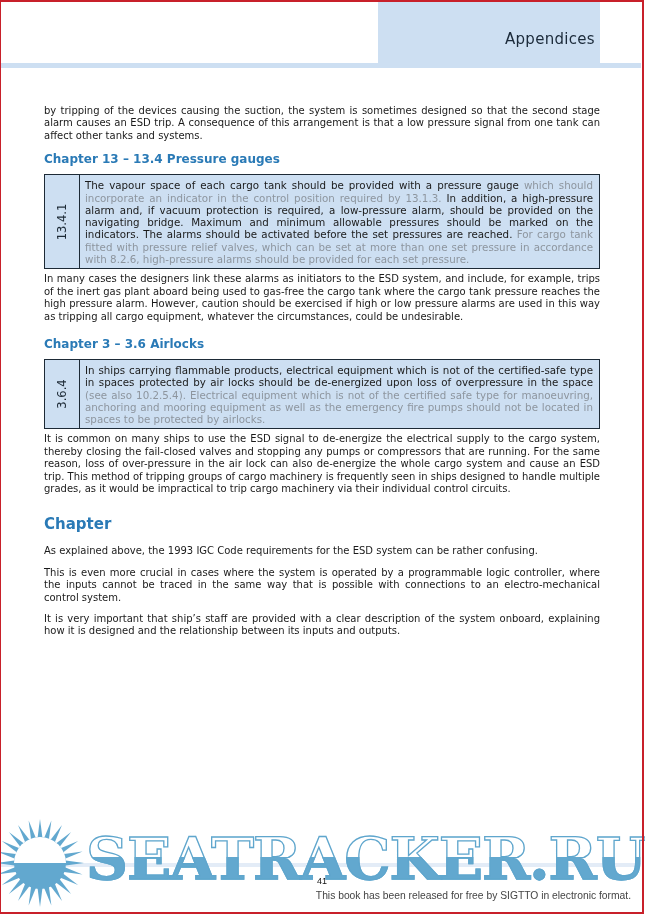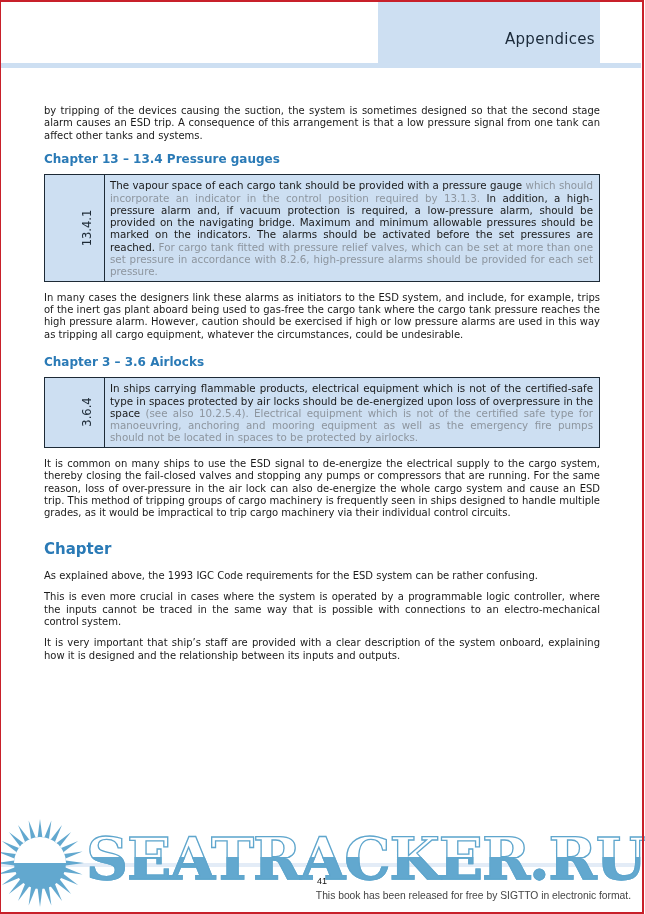--- a/index.html
+++ b/index.html
@@ -5,21 +5,21 @@
   html, body { margin:0; padding:0; }
   body { width:645px; height:914px; background:#fff; position:relative; overflow:hidden;
          font-family:"DejaVu Sans", sans-serif; color:#1a1a1a; }
   .frame { position:absolute; left:0; top:0; width:641px; height:910px; border:2px solid #c8202a; border-left-width:1px; box-sizing:content-box; pointer-events:none; z-index:5; }
   .hdr-band { position:absolute; left:378px; top:0; width:222px; height:63px; background:#cddff2; }
   .hdr-strip { position:absolute; left:0; top:63px; width:641px; height:5px; background:#cddff2; }
   .hdr-title { position:absolute; right:50px; top:30px; font-family:"DejaVu Sans", sans-serif; font-size:15px; color:#1b2a3a; letter-spacing:0.3px; font-weight:normal; }
   .content { position:absolute; left:44px; top:105px; width:556px; }
   p.body { margin:0 0 9px 0; font-size:10px; line-height:12.4px; text-align:justify; }
   h3.chap { margin:10px 0 8px 0; font-size:12px; font-weight:bold; color:#2a7ab6; }
-  .reqbox { display:flex; border:1.5px solid #1d2a36; background:#cddff2; margin:0 0 10px 0;padding-left:25px; }
+  .reqbox { display:flex; border:1.5px solid #1d2a36; background:#cddff2; margin:0 0 4px 0; }
   .reqlabel { width:34px; border-right:1.5px solid #1d2a36; display:flex; align-items:center; justify-content:center; }
   .reqlabel span { display:block; transform:rotate(-90deg); white-space:nowrap; font-size:11.5px; color:#1d2a36; }
   .reqtext { flex:1; padding:4px 6px 3px 5px; font-size:10.3px; line-height:12.3px; text-align:justify; }
   .grey { color:#8d959e; }
   h2.summary { margin:20px 0 12px 0; font-size:15px; font-weight:bold; color:#2a7ab6; }
   .wm { position:absolute; left:0; top:815px; width:641px; height:95px; }
   .wm-text { position:absolute; left:86px; top:10px; font-family:"DejaVu Serif", serif; font-weight:bold; font-size:58px; letter-spacing:-1px; color:transparent;
              -webkit-text-stroke:1.3px #5fa6cd; background:linear-gradient(to bottom, rgba(255,255,255,0) 0%, rgba(255,255,255,0) 47%, #62a8cf 47%, #62a8cf 100%);
              -webkit-background-clip:text; background-clip:text; white-space:nowrap; }
   .wm-line { position:absolute; left:0; top:863px; width:641px; height:4px; background:#e3ecf7; }

